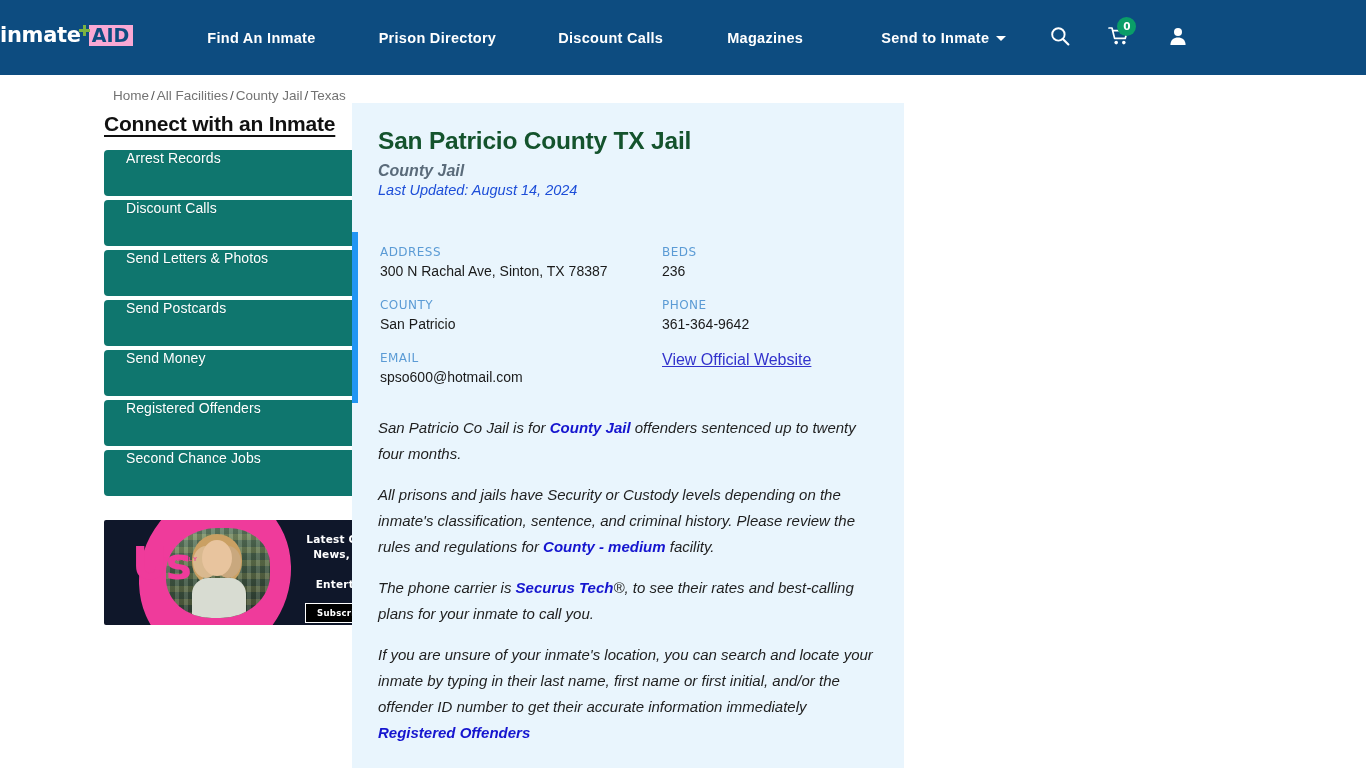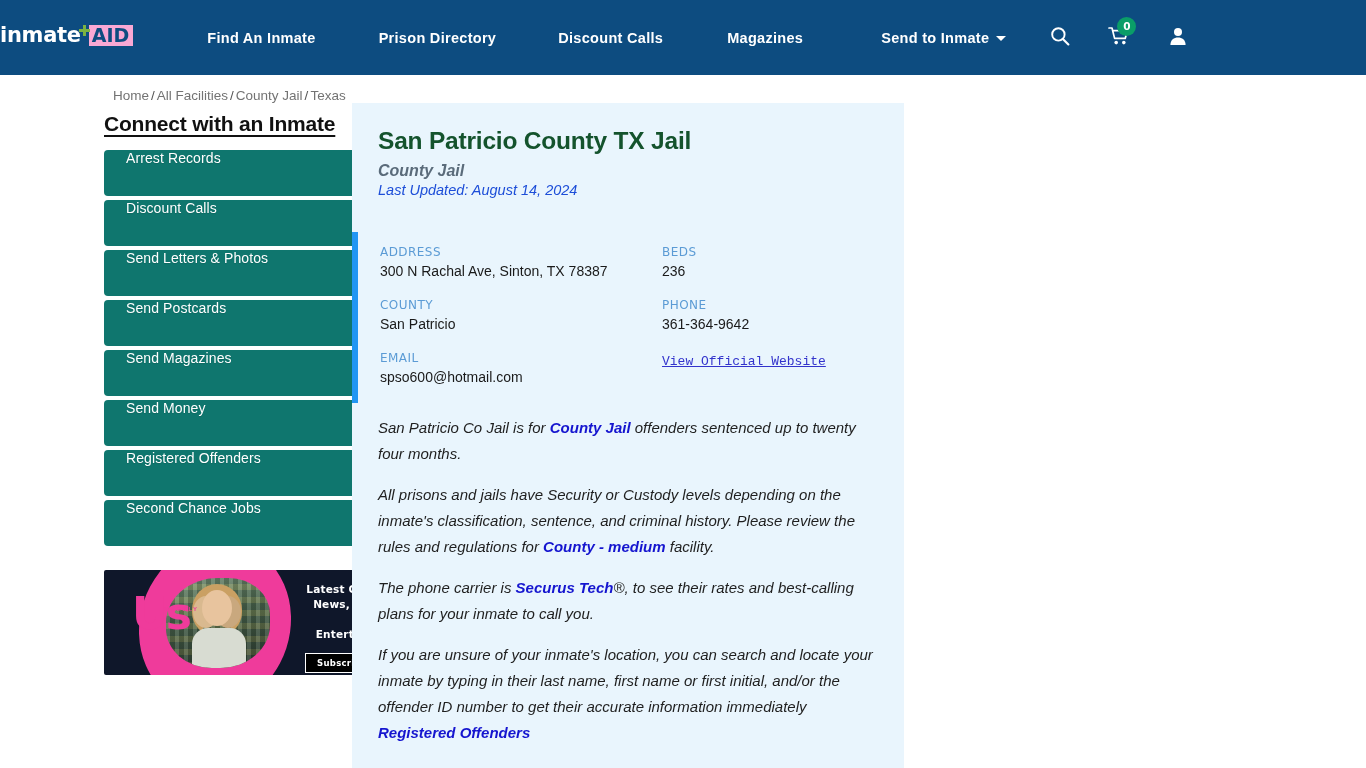--- a/index.html
+++ b/index.html
@@ -319,24 +319,23 @@
     margin-bottom: 3px;
     font-family: "DejaVu Sans", sans-serif;
   }
   .info-value {
     color: #1a1a1a;
     font-size: 14px;
     line-height: 19px;
   }
   .info-link {
     color: #3333cc;
-    font-size: 13px;
+    font-size: 16px;
     text-decoration: underline;
     cursor: pointer;
-    font-family: Liberation Mono, monospace;
   }
 
   .body-copy { padding: 12px 26px 28px 26px; }
   .body-copy p {
     font-style: italic;
     font-size: 15px;
     line-height: 26px;
     color: #1f1f1f;
     margin-bottom: 15px;
   }
@@ -429,26 +428,20 @@
         </span>
     </div>
     <div class="side-btn">
       <span class="side-btn-label">Send Letters &amp; Photos</span>
       <span class="side-btn-arrow">
           <i class="chev"></i>
         </span>
     </div>
     <div class="side-btn">
       <span class="side-btn-label">Send Postcards</span>
-      <span class="side-btn-arrow">
-          <i class="chev"></i>
-        </span>
-    </div>
-    <div class="side-btn">
-      <span class="side-btn-label">Send Magazines</span>
       <span class="side-btn-arrow">
           <i class="chev"></i>
         </span>
     </div>
     <div class="side-btn">
       <span class="side-btn-label">Send Money</span>
       <span class="side-btn-arrow">
           <i class="chev"></i>
         </span>
     </div>

